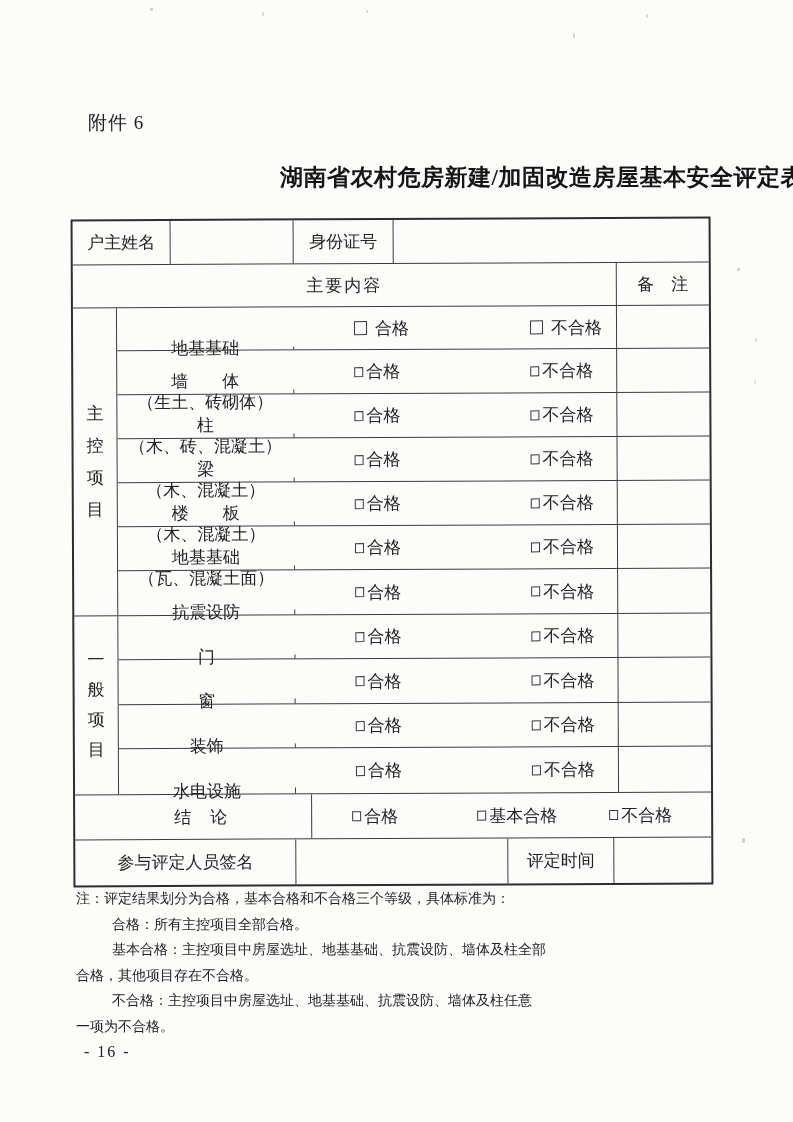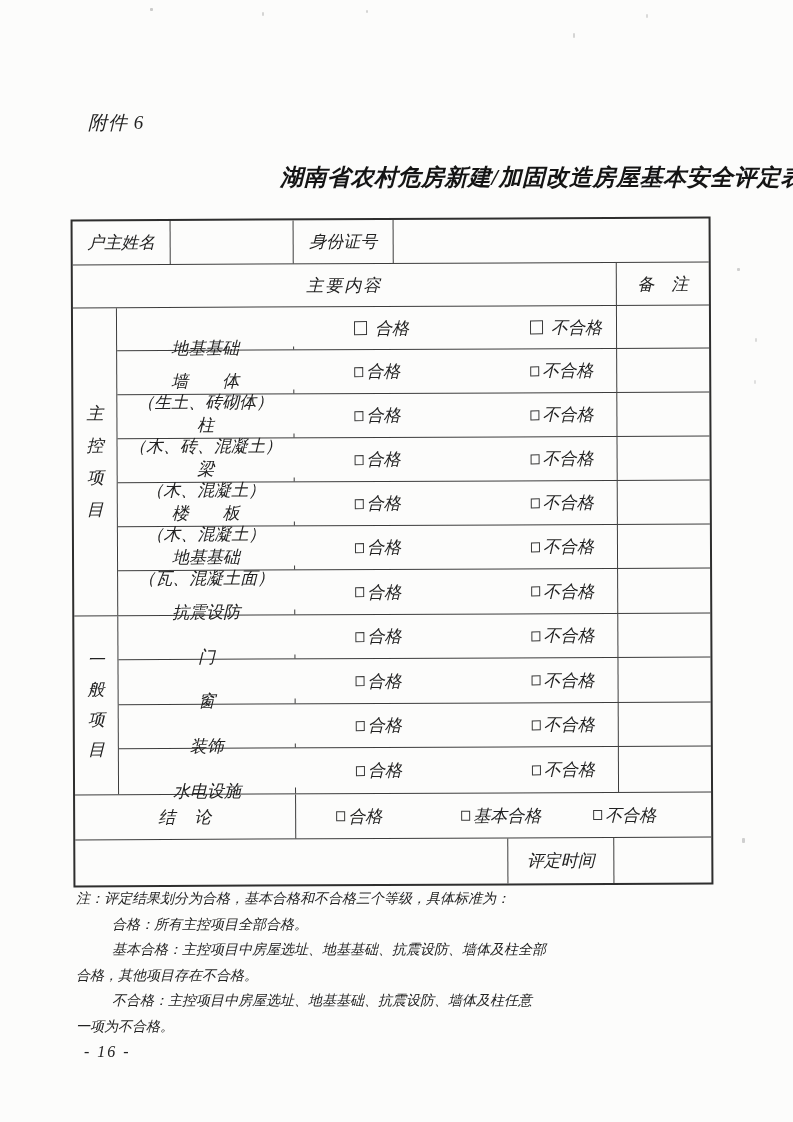--- a/index.html
+++ b/index.html
@@ -4,21 +4,21 @@
 <style>
   * { margin:0; padding:0; box-sizing:border-box; }
   html,body { width:793px; height:1122px; }
   body {
     background:#fcfcfb;
     font-family:"Liberation Serif","DejaVu Serif",serif;
     color:#222;
     position:relative;
     overflow:hidden;
   }
-  .sheet { position:absolute; inset:0;font-style:italic; }
+  .sheet { position:absolute; inset:0; }
 
   .attachment { position:absolute; left:88px; top:110px; font-size:19px; letter-spacing:1px; }
   .doc-title {
     position:absolute; left:11px; top:162px; width:100%;
     text-align:right; font-size:23px; font-weight:bold; letter-spacing:0.5px;
     color:#141414;
   }
 
   
   .tbl {
@@ -61,21 +61,21 @@
 
   .opt { display:inline-flex; align-items:center; }
   .opts .opt:first-child { width:176px; }
   .cb {
     width:9px; height:10px; border:1px solid #3a3a3a;
     display:inline-block; margin-right:3px; flex:0 0 auto; background:transparent;
   }
   .opts.big .cb { width:13px; height:14px; margin-right:8px; }
 
   .rC { height:45px; }
-  .rC .c1 { width:221px; letter-spacing:1px; }
+  .rC .c1 { width:221px; letter-spacing:1px;margin-left:16px; }
   .rC .copts { flex:1; justify-content:flex-start; padding-left:40px; border-right:none; }
   .rC .copts .opt:nth-child(1) { width:125px; }
   .rC .copts .opt:nth-child(2) { width:132px; }
 
   .rD { height:45px; }
   .rD .c1 { width:221px; }
   .rD .c2 { flex:1; }
   .rD .c3 { width:106px; }
   .rD .c4 { width:97px; }
 
@@ -332,20 +332,21 @@
             <span>基本合格</span>
           </span>
         <span class="opt">
             <span class="cb"></span>
             <span>不合格</span>
           </span>
       </div>
     </div>
 
     <div class="row rD">
+      <div class="cell c1">参与评定人员签名</div>
       <div class="cell c2"></div>
       <div class="cell c3">评定时间</div>
       <div class="cell c4"></div>
     </div>
 
   </div>
 
   <div class="notes">
     <div class="nline">注：评定结果划分为合格，基本合格和不合格三个等级，具体标准为：</div>
     <div class="nline indent">合格：所有主控项目全部合格。</div>

